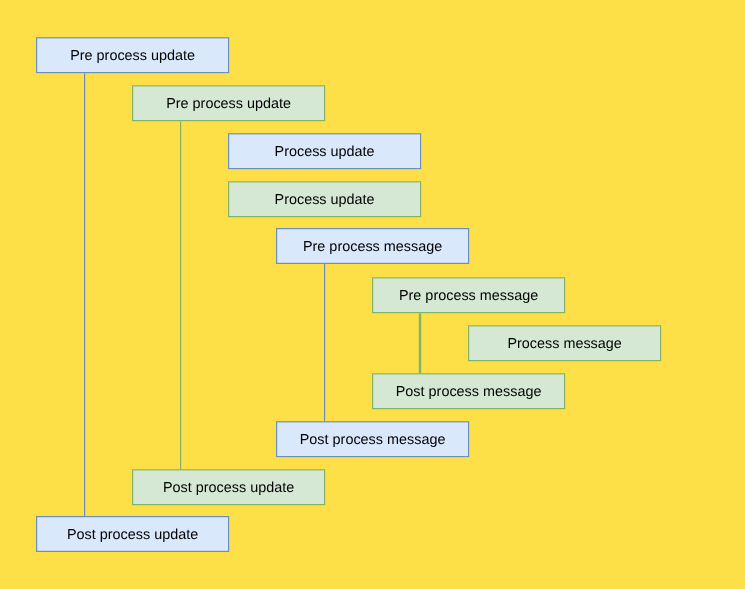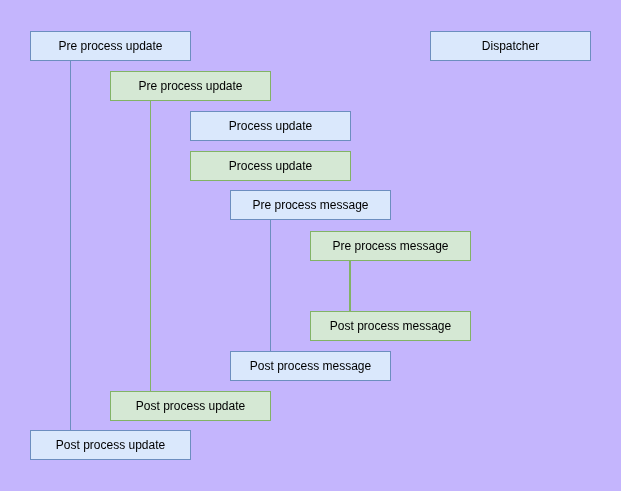--- a/index.html
+++ b/index.html
@@ -30,21 +30,21 @@
     white-space: nowrap;
   }
   .connector {
     position: absolute;
     width: 1.4px;
   }
 </style>
 </head>
 <body>
 
-<div class="canvas" style="background: #c4b5fd;">
+<div class="canvas" style="background: #fde047;">
     <div class="connector" style="left: 69.8px; top: 61px; height: 369px; background: rgb(108, 142, 191);"></div>
     <div class="connector" style="left: 149.8px; top: 101px; height: 290px; background: rgb(130, 179, 102);"></div>
     <div class="connector" style="left: 269.8px; top: 220px; height: 131px; background: rgb(108, 142, 191);"></div>
     <div class="connector" style="left: 349.3px; top: 261px; height: 50px; background: rgb(130, 179, 102);"></div>
     <div class="node" style="left: 30px; top: 31px; width: 161px; height: 30px; background: rgb(218, 232, 252); border-color: rgb(108, 142, 191); color: rgb(0, 0, 0);">
       <span>Pre process update</span>
     </div>
     <div class="node" style="left: 110px; top: 71px; width: 161px; height: 30px; background: rgb(213, 232, 212); border-color: rgb(130, 179, 102); color: rgb(0, 0, 0);">
       <span>Pre process update</span>
     </div>
@@ -53,28 +53,28 @@
     </div>
     <div class="node" style="left: 190px; top: 151px; width: 161px; height: 30px; background: rgb(213, 232, 212); border-color: rgb(130, 179, 102); color: rgb(0, 0, 0);">
       <span>Process update</span>
     </div>
     <div class="node" style="left: 230px; top: 190px; width: 161px; height: 30px; background: rgb(218, 232, 252); border-color: rgb(108, 142, 191); color: rgb(0, 0, 0);">
       <span>Pre process message</span>
     </div>
     <div class="node" style="left: 310px; top: 231px; width: 161px; height: 30px; background: rgb(213, 232, 212); border-color: rgb(130, 179, 102); color: rgb(0, 0, 0);">
       <span>Pre process message</span>
     </div>
+    <div class="node" style="left: 390px; top: 271px; width: 161px; height: 30px; background: rgb(213, 232, 212); border-color: rgb(130, 179, 102); color: rgb(0, 0, 0);">
+      <span>Process message</span>
+    </div>
     <div class="node" style="left: 310px; top: 311px; width: 161px; height: 30px; background: rgb(213, 232, 212); border-color: rgb(130, 179, 102); color: rgb(0, 0, 0);">
       <span>Post process message</span>
     </div>
     <div class="node" style="left: 230px; top: 351px; width: 161px; height: 30px; background: rgb(218, 232, 252); border-color: rgb(108, 142, 191); color: rgb(0, 0, 0);">
       <span>Post process message</span>
     </div>
     <div class="node" style="left: 110px; top: 391px; width: 161px; height: 30px; background: rgb(213, 232, 212); border-color: rgb(130, 179, 102); color: rgb(0, 0, 0);">
       <span>Post process update</span>
     </div>
     <div class="node" style="left: 30px; top: 430px; width: 161px; height: 30px; background: rgb(218, 232, 252); border-color: rgb(108, 142, 191); color: rgb(0, 0, 0);">
       <span>Post process update</span>
     </div>
-    <div class="node" style="left: 430px; top: 31px; width: 161px; height: 30px; background: rgb(218, 232, 252); border-color: rgb(108, 142, 191); color: rgb(0, 0, 0);">
-      <span>Dispatcher</span>
-    </div>
   </div>
 
 </body></html>

